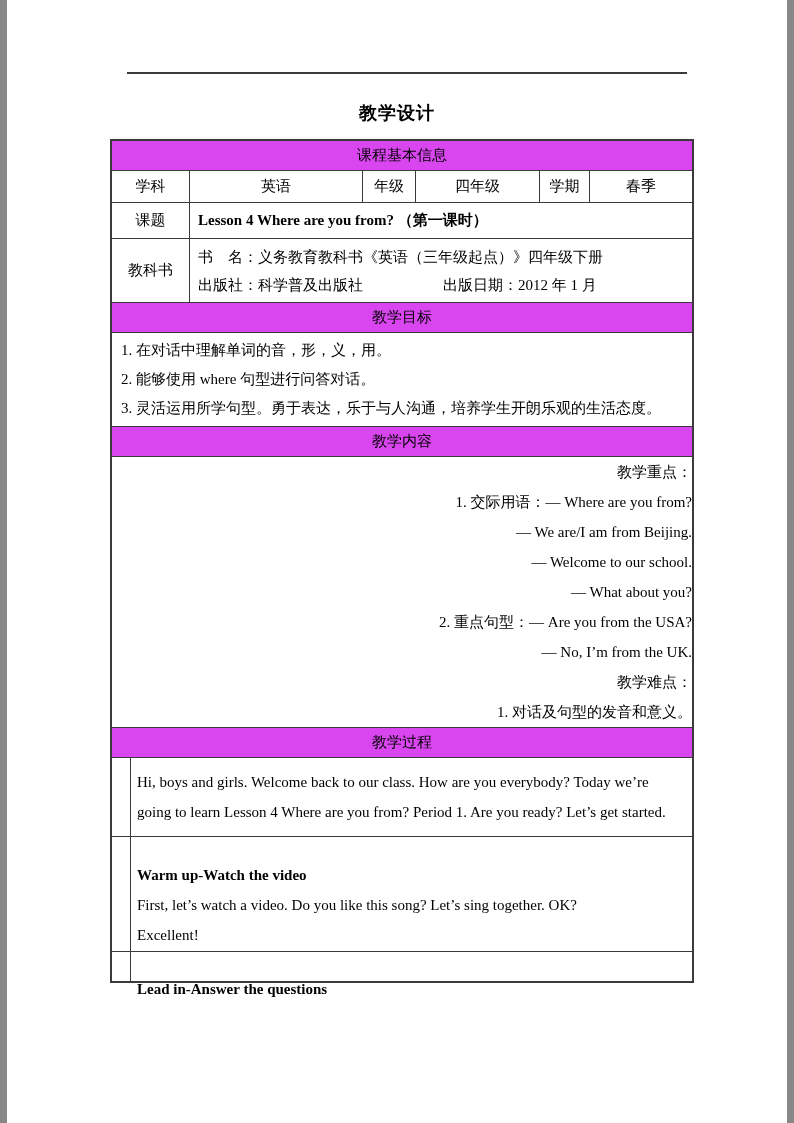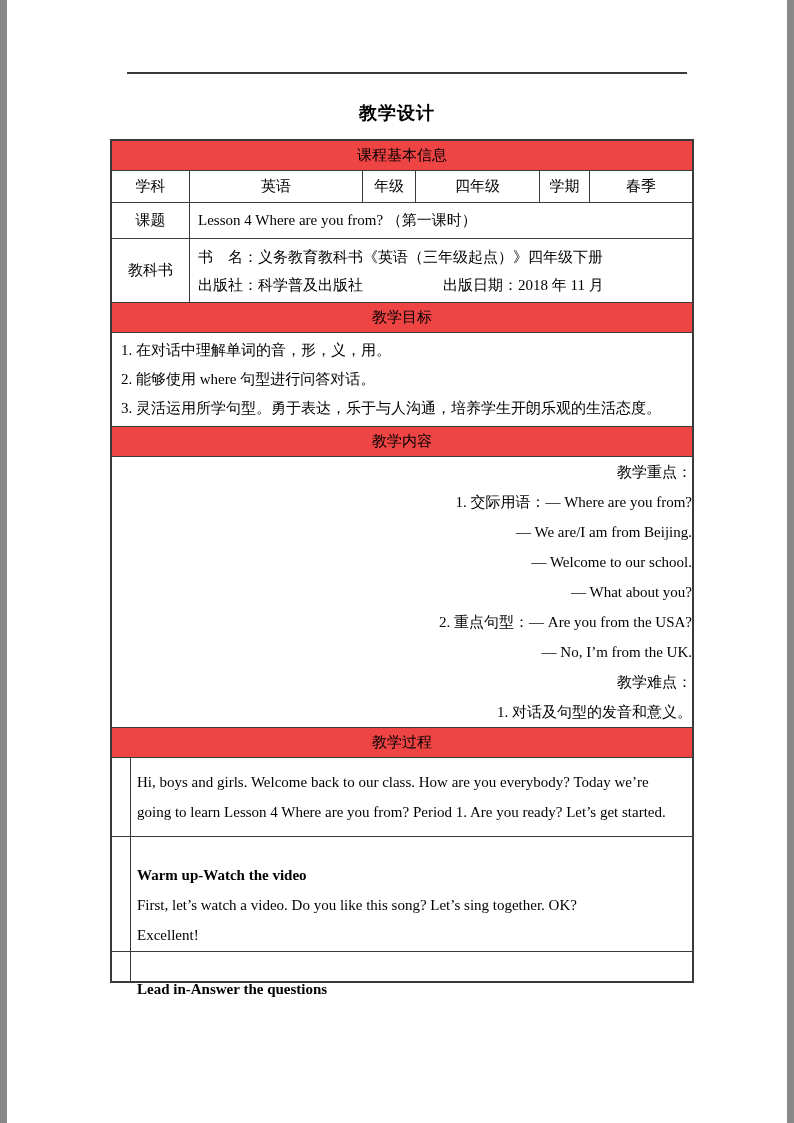--- a/index.html
+++ b/index.html
@@ -27,34 +27,34 @@
     position:absolute; left:103px; top:139px; width:584px;
     border:2px solid #3a3a3a;
     background:#fff;
   }
   .row { display:flex; align-items:stretch; border-top:1px solid #3a3a3a; }
   .row:first-child { border-top:none; }
   .cell { border-left:1px solid #3a3a3a; }
   .cell:first-child { border-left:none; }
   .full { flex:1; }
   .hdr {
-    background:#ef4444;
+    background:#d946ef;
     display:flex; align-items:center; justify-content:center;
     height:29px;
   }
   .r-info { height:32px; }
   .r-topic { height:36px; }
   .r-book { height:64px; }
   .c-center { display:flex; align-items:center; justify-content:center; text-align:center; }
   .w-lab { width:77px; }
   .w-subval { width:173px; }
   .w-grade { width:53px; }
   .w-gradeval { width:124px; }
   .w-term { width:50px; }
-  .c-left { display:flex; align-items:center; padding-left:8px; }
+  .c-left { display:flex; align-items:center; padding-left:8px;font-weight:bold; }
   .book-body { flex:1; padding:4px 8px 0 8px; line-height:28px; }
   .book-line2 { display:flex; }
   .pubdate { margin-left:80px; }
   .objectives-body { padding:3px 0; }
   .objectives-body p { line-height:29px; padding-left:9px; }
   .content-body { padding:0; }
   .content-body p { line-height:30px; padding-left:9px;text-align:right; }
   .content-body p.ind { padding-left:102px; }
   .content-body p.ind2 { padding-left:109px; }
   .pnum { width:18px; }
@@ -93,21 +93,21 @@
       <div class="cell c-center w-lab">课题</div>
       <div class="cell c-left full">Lesson 4 Where are you from? （第一课时）</div>
     </div>
 
     <div class="row r-book">
       <div class="cell c-center w-lab">教科书</div>
       <div class="cell book-body">
         <p>书　名：义务教育教科书《英语（三年级起点）》四年级下册</p>
         <p class="book-line2">
           <span>出版社：科学普及出版社</span>
-          <span class="pubdate">出版日期：2018 年 11 月</span>
+          <span class="pubdate">出版日期：2012 年 1 月</span>
         </p>
       </div>
     </div>
 
     <div class="row">
       <div class="cell hdr full">教学目标</div>
     </div>
 
     <div class="row">
       <div class="cell full objectives-body">

